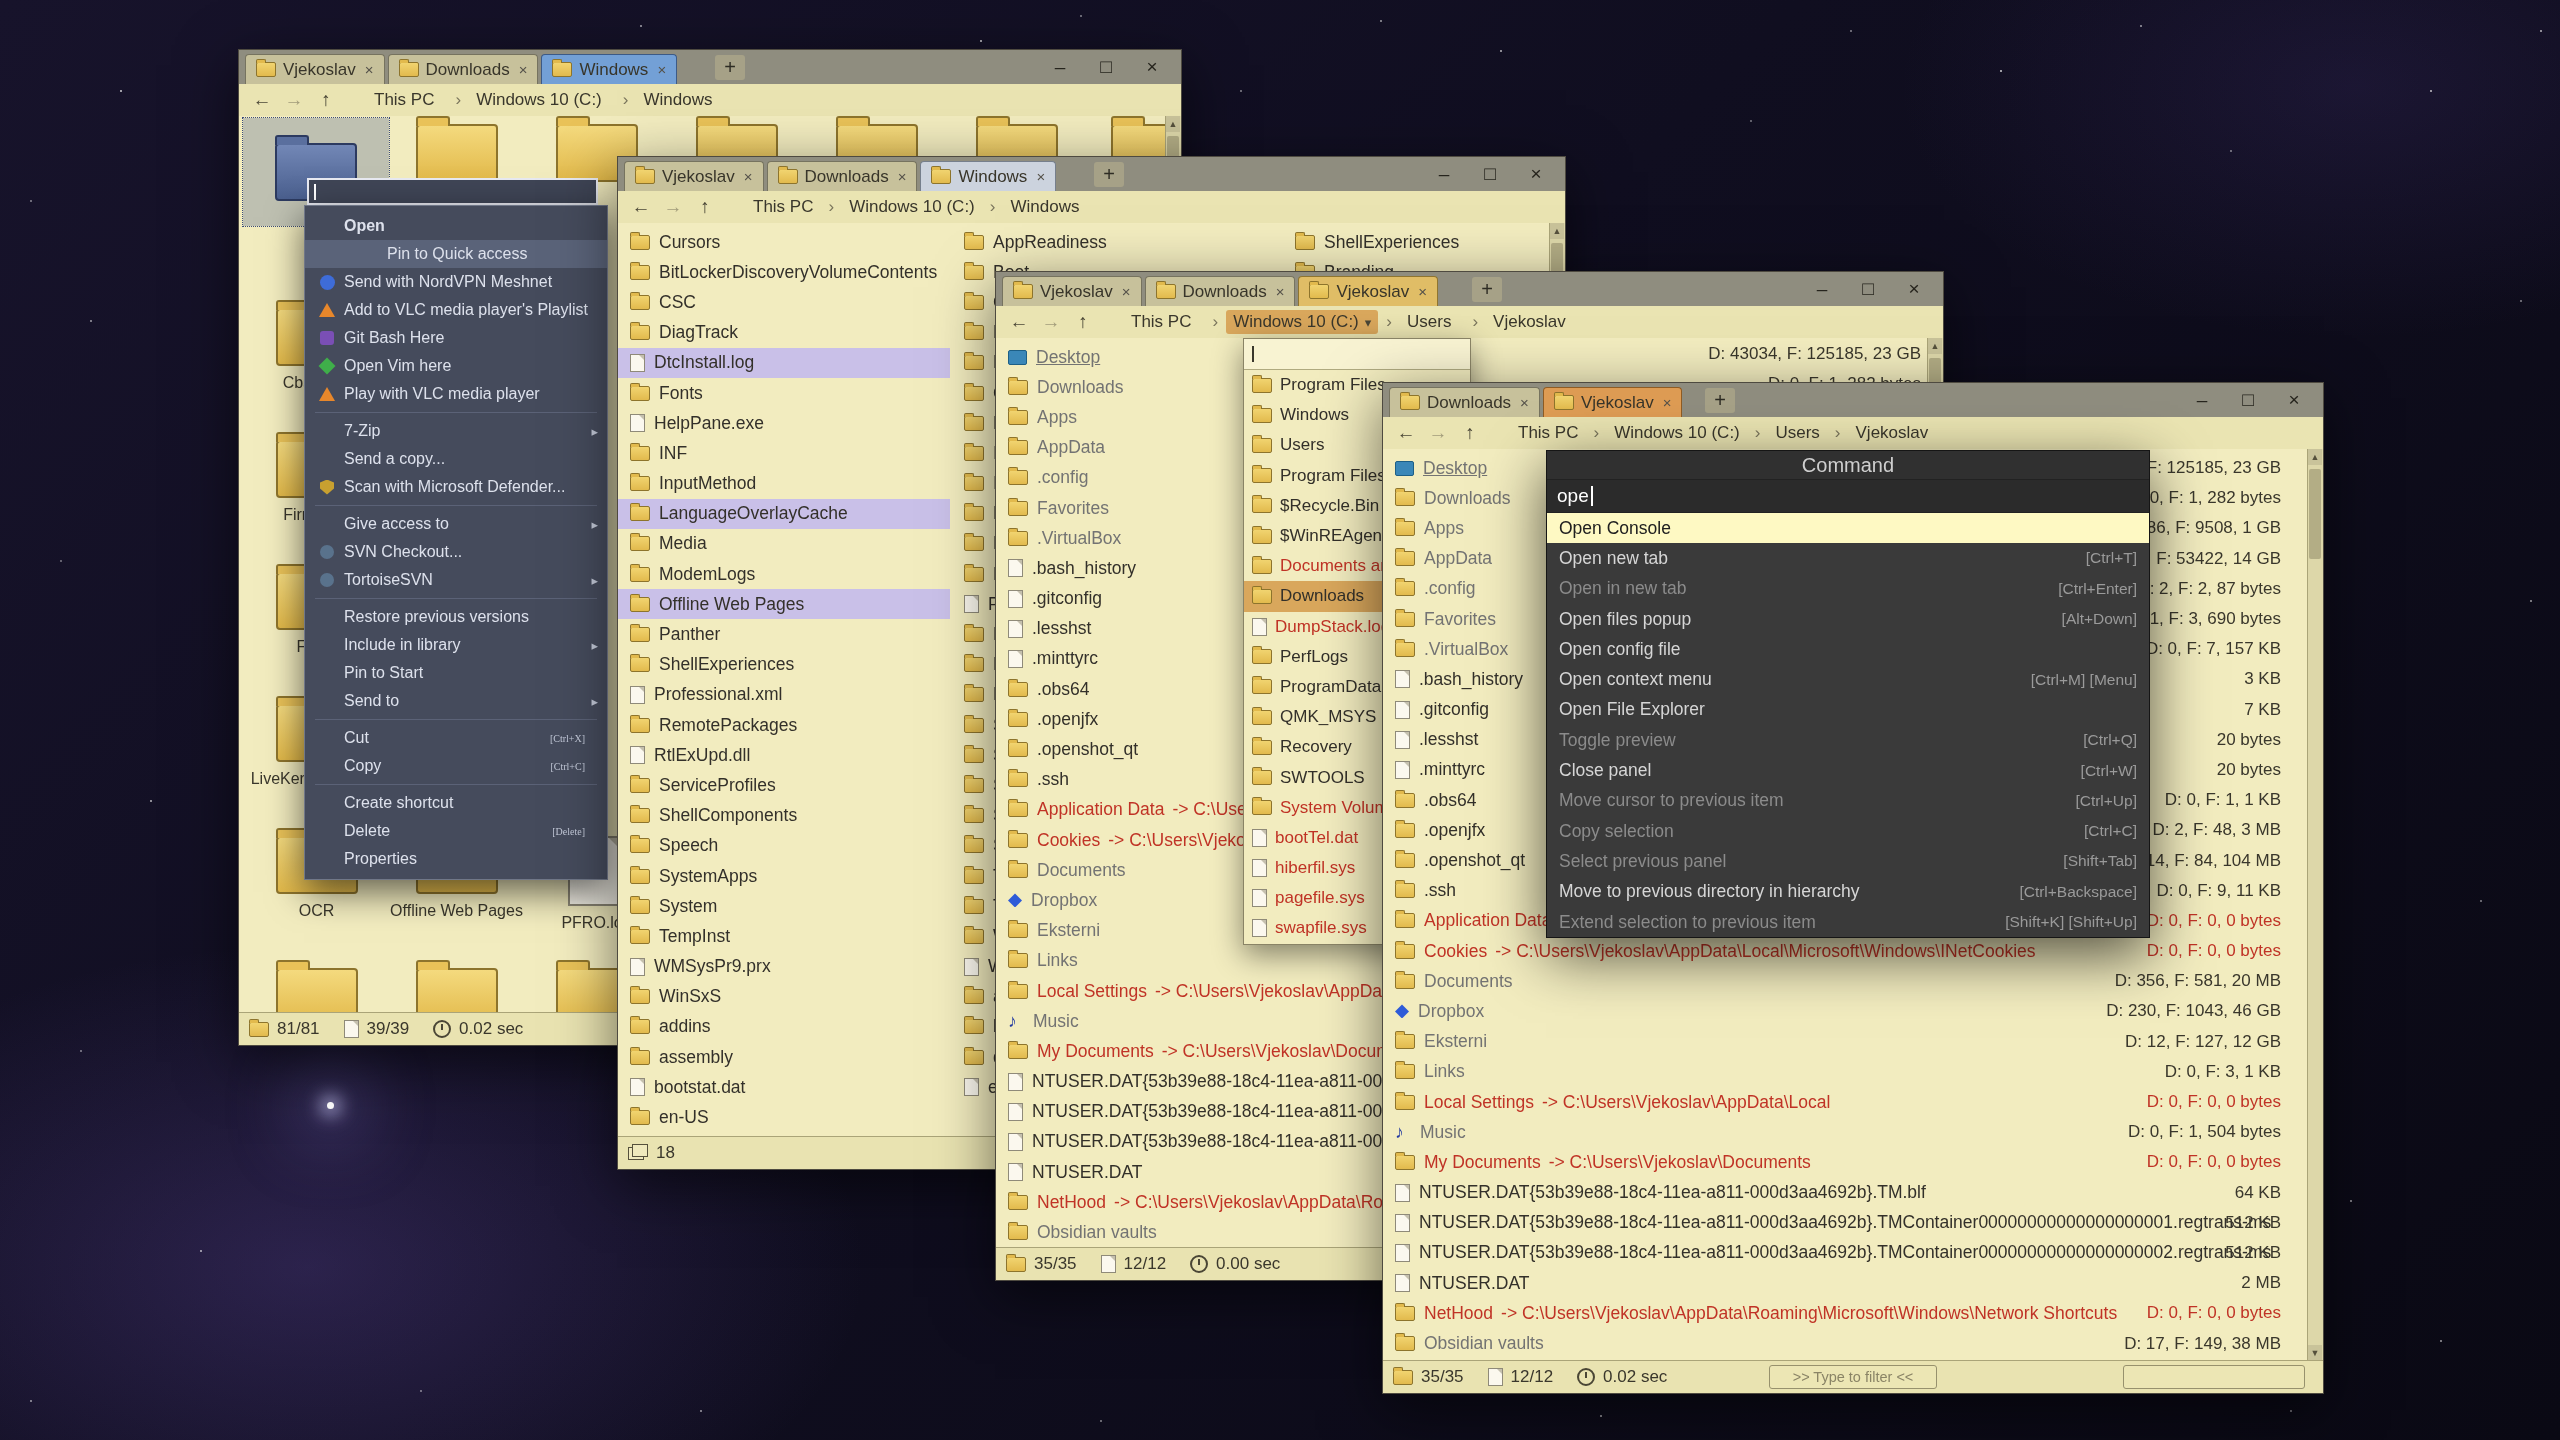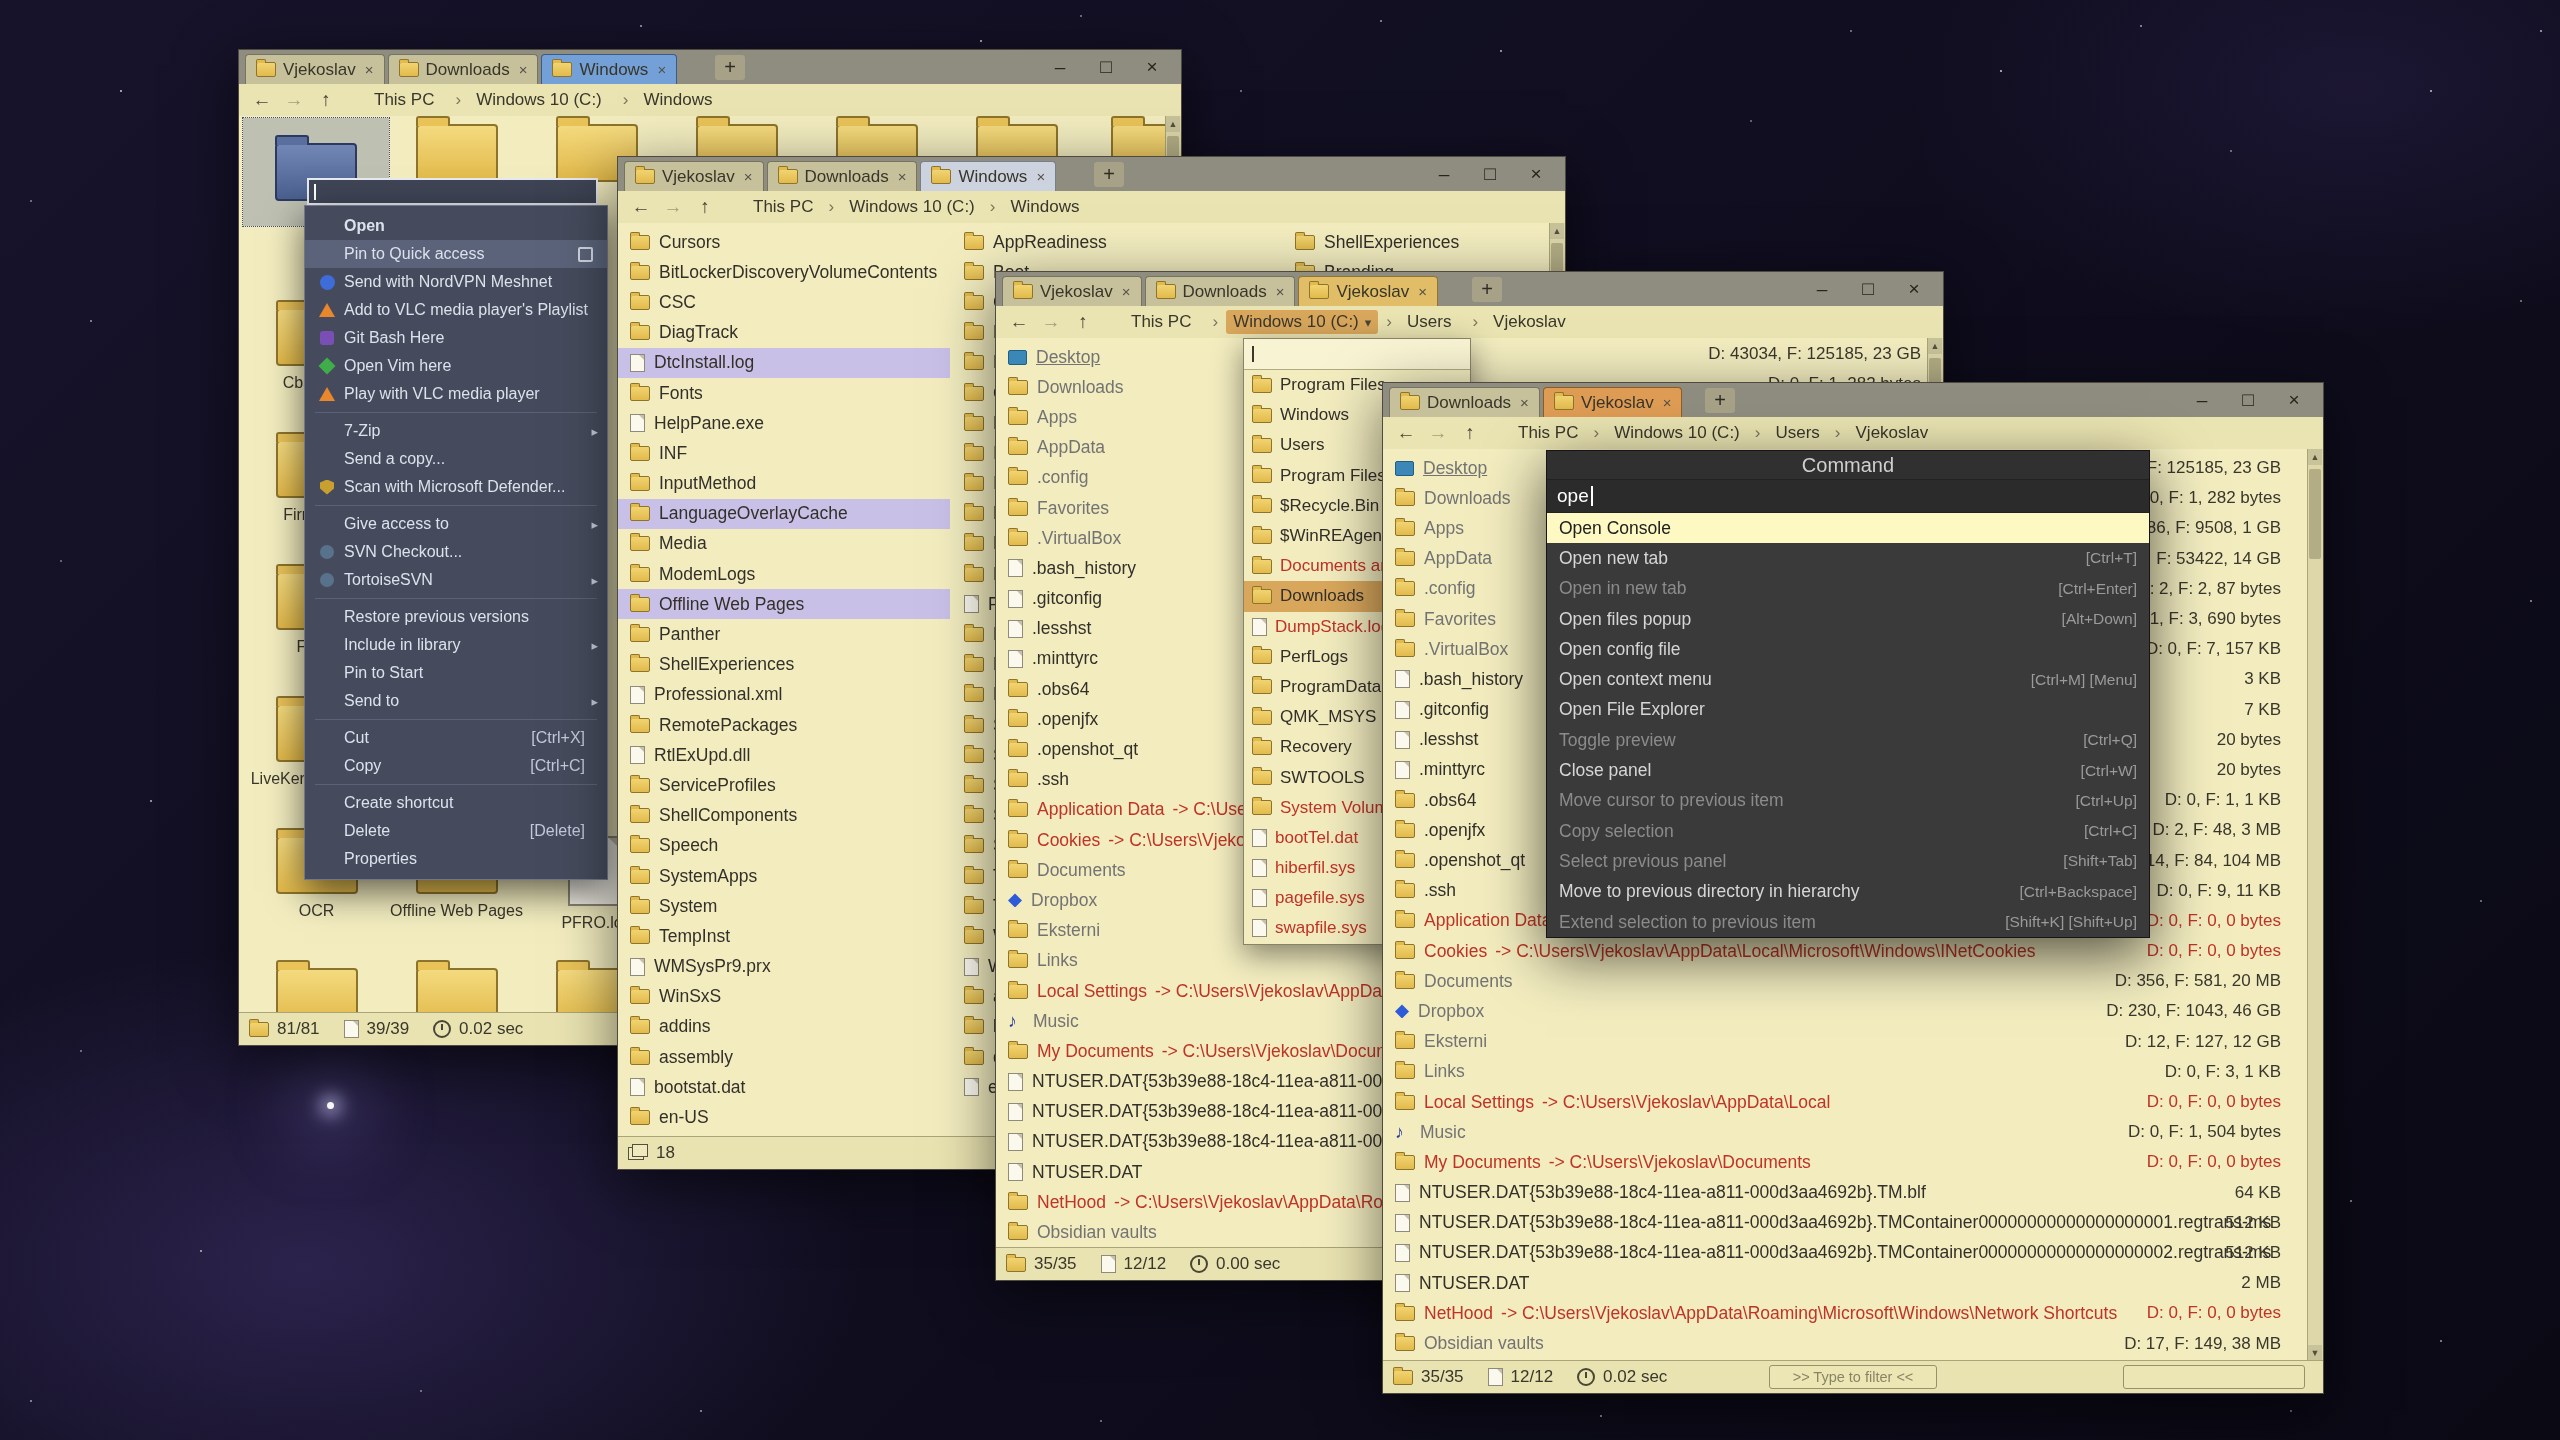--- a/index.html
+++ b/index.html
@@ -107,26 +107,26 @@
   .doc-lg::before{content:"";position:absolute;top:0;right:0;border-left:15px solid transparent;border-top:15px solid #c5c0ae;}
   .glabel{margin-top:8px;font-size:16px;color:#3a372c;white-space:nowrap;}
   .rename{position:absolute;left:68px;top:128px;width:282px;height:23px;background:#3f4556;border:2px solid #e8eaf2;
     z-index:3;display:flex;align-items:center;padding-left:5px;}
   .rcaret{width:2px;height:16px;background:#fff;}
 
   
   .ctxmenu{position:absolute;left:304px;top:205px;width:302px;background:#454b5c;border:1px solid #707788;
     box-shadow:0 12px 34px rgba(0,0,0,.6);padding:6px 0;z-index:15;}
   .mi{display:flex;align-items:center;height:28px;padding:0 14px 0 10px;font-size:16px;color:#dde1ec;position:relative;}
-  .mi.sel{background:#5a6379;}
+  .mi.sel{background:#5a6379;gap:43px;}
   .mi.bold .mlabel{font-weight:bold;}
   .mi.sep{height:1px;background:#5b6277;margin:4px 10px;padding:0;}
   .mic{width:24px;margin-right:5px;display:flex;align-items:center;justify-content:center;flex:0 0 auto;}
   .mlabel{white-space:nowrap;}
-  .mshort{margin-left:auto;color:#c3c9d8;font-size:16px;}
+  .mshort{margin-left:auto;color:#c3c9d8;font-size:10px;font-family:Liberation Serif, serif;}
   .marrow{position:absolute;right:9px;color:#c3c9d8;font-size:13px;}
   .mright{margin-left:8px;}
   .mright.ic-pin{width:11px;height:11px;border:2px solid #cfd4e0;border-radius:2px;}
   .ic-nordvpn{width:15px;height:15px;border-radius:50%;background:#3e6cd8;}
   .ic-vlc{width:0;height:0;border-left:8px solid transparent;border-right:8px solid transparent;border-bottom:14px solid #e8872b;}
   .ic-git{width:14px;height:14px;background:#7a4fb5;border-radius:3px;}
   .ic-vim{width:12px;height:12px;background:#3fae4a;transform:rotate(45deg);}
   .ic-defender{width:14px;height:15px;background:#c8a030;clip-path:polygon(50% 0,100% 20%,100% 60%,50% 100%,0 60%,0 20%);}
   .ic-svn{width:14px;height:14px;border-radius:50%;background:#59728c;}
 

